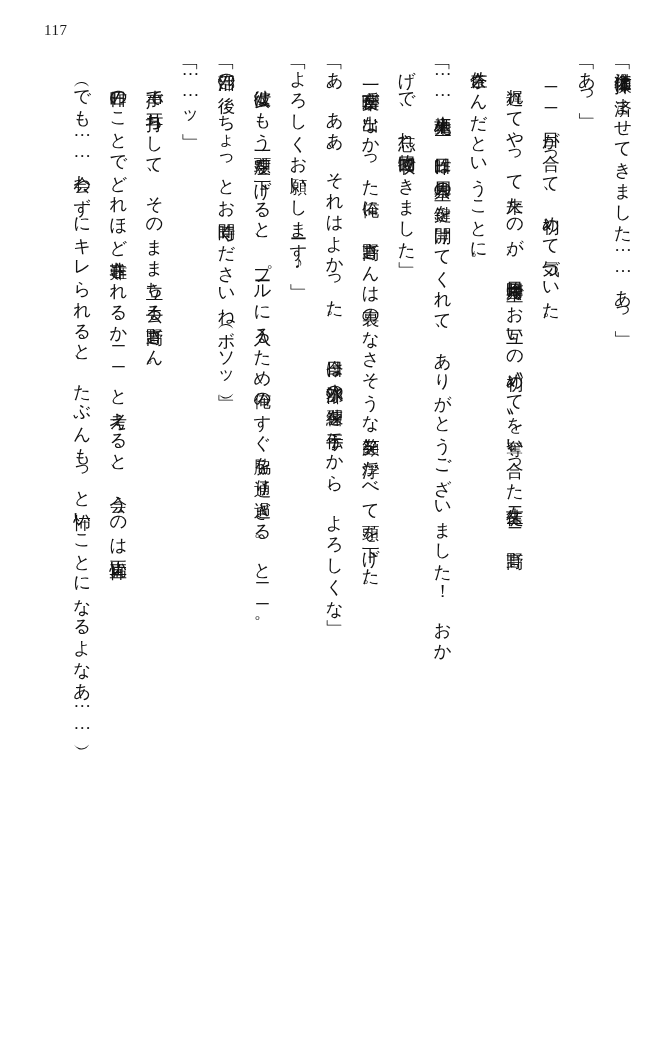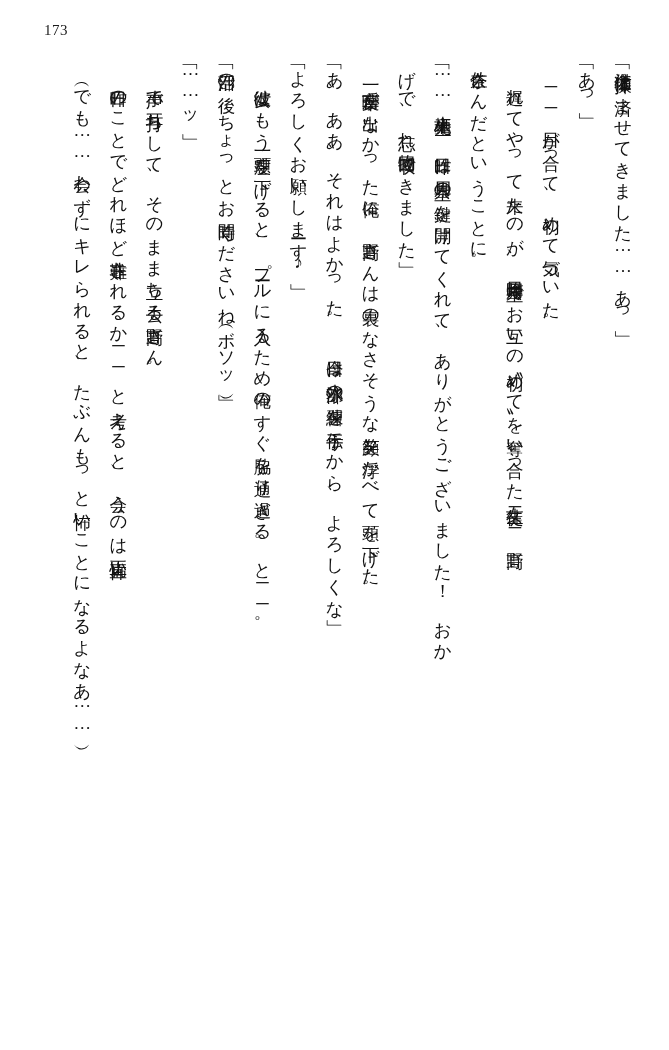--- a/index.html
+++ b/index.html
@@ -54,21 +54,21 @@
   }
   .body-text p.indent {
     text-indent: 1em;
   }
 </style>
 </head>
 <body>
 
 <div class="page">
 
-  <div class="page-number">173</div>
+  <div class="page-number">117</div>
 
   <div class="body-text" id="bodyText">
       <p>「準備体操は済ませてきました……あっ」</p>
       <p>「あっ」</p>
       <p class="indent">──目が合って、初めて気づいた。</p>
       <p class="indent">遅れてやって来たのが、昨日用具室でお互いの〝初めて〟を奪い合った女生徒──高野</p>
       <p>佐奈さんだということに。</p>
       <p>「……来栖先生！　昨日は用具室の鍵を開けてくれて、ありがとうございました！　おか</p>
       <p>げで、忘れ物回収できました」</p>
       <p class="indent">一瞬言葉が出なかった俺に、高野さんは裏のなさそうな笑顔を浮かべて頭を下げた。</p>

